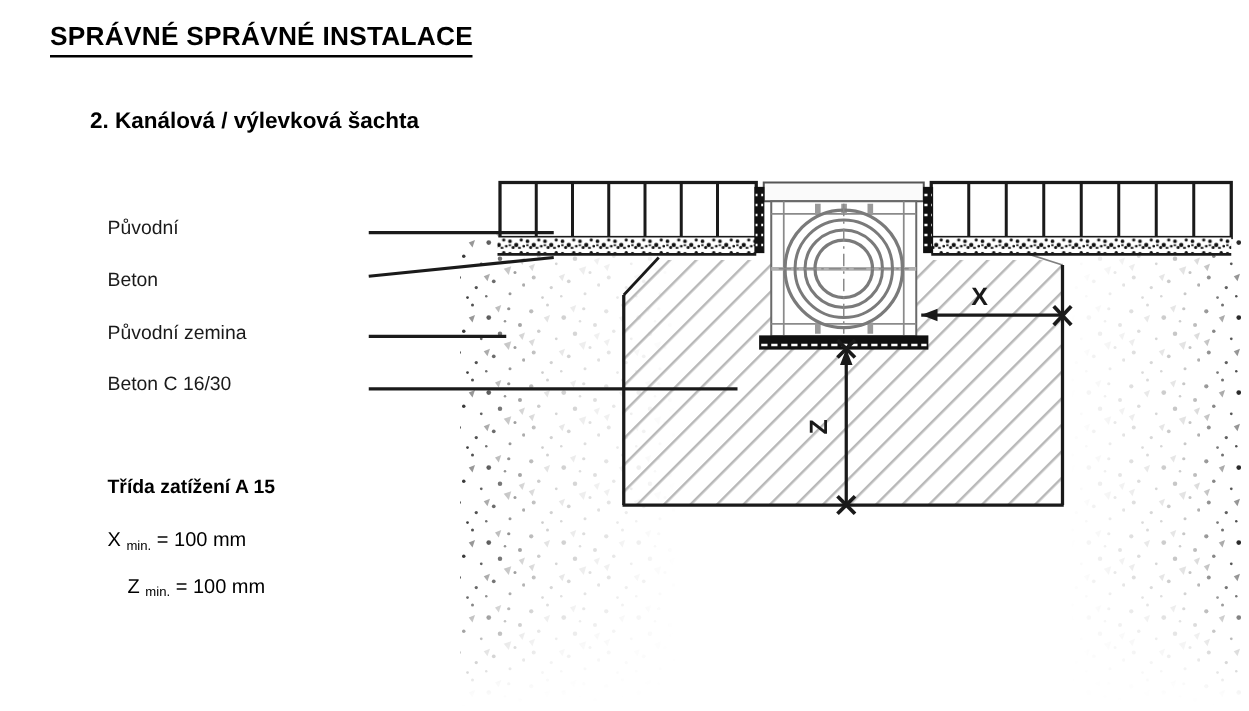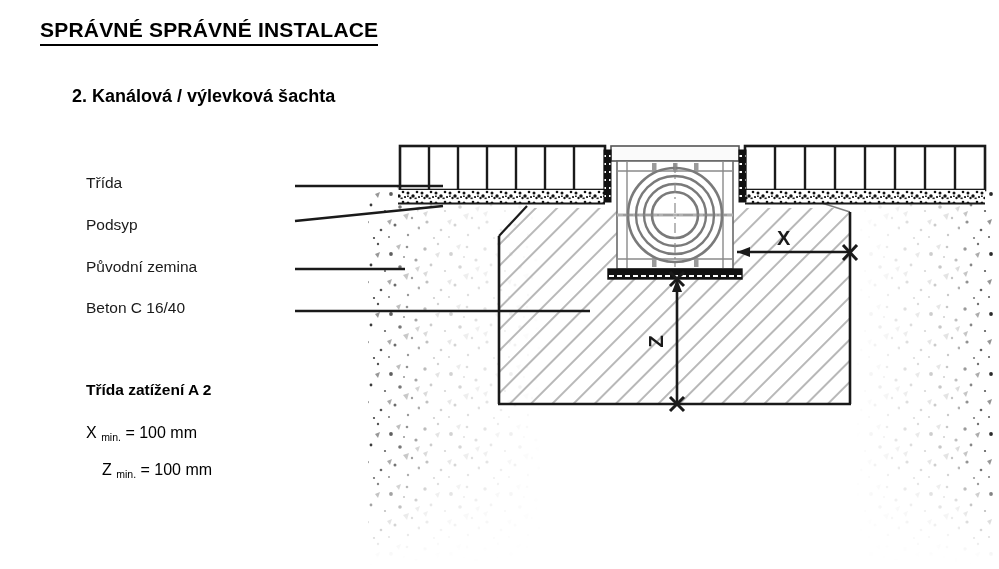--- a/index.html
+++ b/index.html
@@ -97,26 +97,26 @@
     transform-origin: center center;
   }
 </style>
 </head>
 <body>
 
 <div id="main-title">SPRÁVNÉ SPRÁVNÉ INSTALACE</div>
 
 <div id="section-title">2. Kanálová / výlevková šachta</div>
 
-<div class="legend-label" id="legend-dlazba">Třída</div>
-<div class="legend-label" id="legend-podsyp">Podsyp</div>
+<div class="legend-label" id="legend-dlazba">Původní</div>
+<div class="legend-label" id="legend-podsyp">Beton</div>
 <div class="legend-label" id="legend-puvodni">Původní zemina</div>
-<div class="legend-label" id="legend-beton">Beton C 16/40</div>
-
-<div id="load-class-title">Třída zatížení A 2</div>
+<div class="legend-label" id="legend-beton">Beton C 16/30</div>
+
+<div id="load-class-title">Třída zatížení A 15</div>
 
 <div class="dim-note" id="note-x">
   <span>X</span>
   <span class="sub">min.</span>
   <span>= 100 mm</span>
 </div>
 
 <div class="dim-note" id="note-z">
   <span>Z</span>
   <span class="sub">min.</span>

